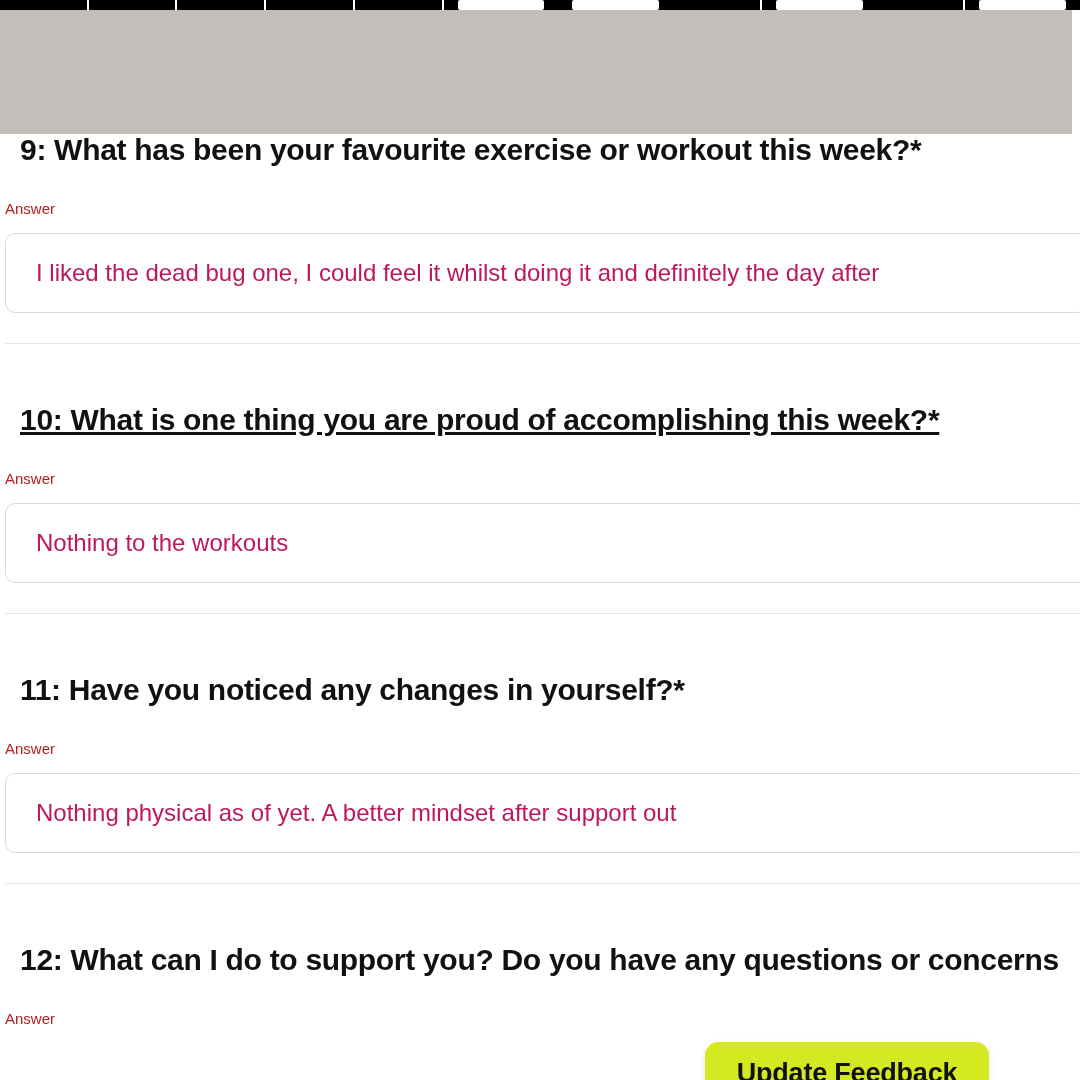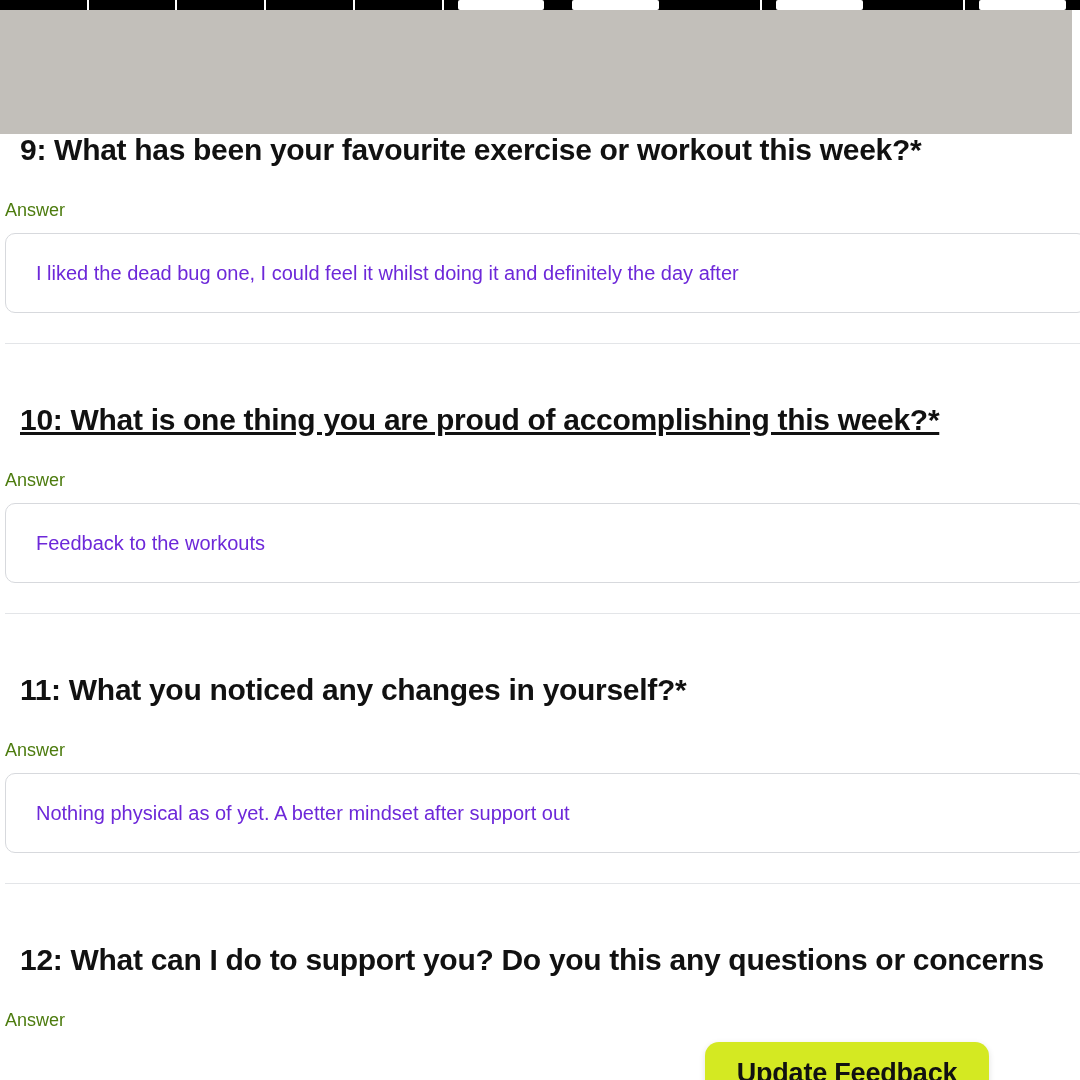--- a/index.html
+++ b/index.html
@@ -64,38 +64,38 @@
   .qtitle {
     font-size: 30px;
     font-weight: 700;
     color: #111111;
     letter-spacing: -0.3px;
     line-height: 1.2;
     white-space: nowrap;
   }
 
   .answer-label {
-    font-size: 18px;
-    color: #4d7c0f;
+    font-size: 15px;
+    color: #b91c1c;
     font-weight: 400;
   }
 
   .answer-box {
     border: 1px solid #d7d9dd;
     border-radius: 10px;
     background: #ffffff;
     height: 80px;
     display: flex;
     align-items: center;
     padding-left: 30px;
     width: 1082px;
   }
   .answer-text {
-    font-size: 20px;
-    color: #6d28d9;
+    font-size: 24px;
+    color: #be185d;
     line-height: 1.3;
   }
 
   .divider {
     height: 1px;
     background: #e3e5e8;
     width: 1080px;
   }
 
   
@@ -149,36 +149,36 @@
       <div class="answer-box" style="position:absolute; left:5px; top:99px;">
         <span class="answer-text">I liked the dead bug one, I could feel it whilst doing it and definitely the day after</span>
       </div>
       <div class="divider" style="position:absolute; left:5px; top:209px;"></div>
     </div>
 
     <div class="qblock">
       <div class="qtitle" style="position:absolute; left:20px; top:268px;text-decoration:underline;">10: What is one thing you are proud of accomplishing this week?*</div>
       <div class="answer-label" style="position:absolute; left:5px; top:336px;">Answer</div>
       <div class="answer-box" style="position:absolute; left:5px; top:369px;">
-        <span class="answer-text">Feedback to the workouts</span>
+        <span class="answer-text">Nothing to the workouts</span>
       </div>
       <div class="divider" style="position:absolute; left:5px; top:479px;"></div>
     </div>
 
     <div class="qblock">
-      <div class="qtitle" style="position:absolute; left:20px; top:538px;">11: What you noticed any changes in yourself?*</div>
+      <div class="qtitle" style="position:absolute; left:20px; top:538px;">11: Have you noticed any changes in yourself?*</div>
       <div class="answer-label" style="position:absolute; left:5px; top:606px;">Answer</div>
       <div class="answer-box" style="position:absolute; left:5px; top:639px;">
         <span class="answer-text">Nothing physical as of yet. A better mindset after support out</span>
       </div>
       <div class="divider" style="position:absolute; left:5px; top:749px;"></div>
     </div>
 
     <div class="qblock">
-      <div class="qtitle" style="position:absolute; left:20px; top:808px;">12: What can I do to support you? Do you this any questions or concerns</div>
+      <div class="qtitle" style="position:absolute; left:20px; top:808px;">12: What can I do to support you? Do you have any questions or concerns</div>
       <div class="answer-label" style="position:absolute; left:5px; top:876px;">Answer</div>
     </div>
 
   </div>
 
   <button class="update-btn">Update Feedback</button>
 
 </div>
 
 </body></html>

